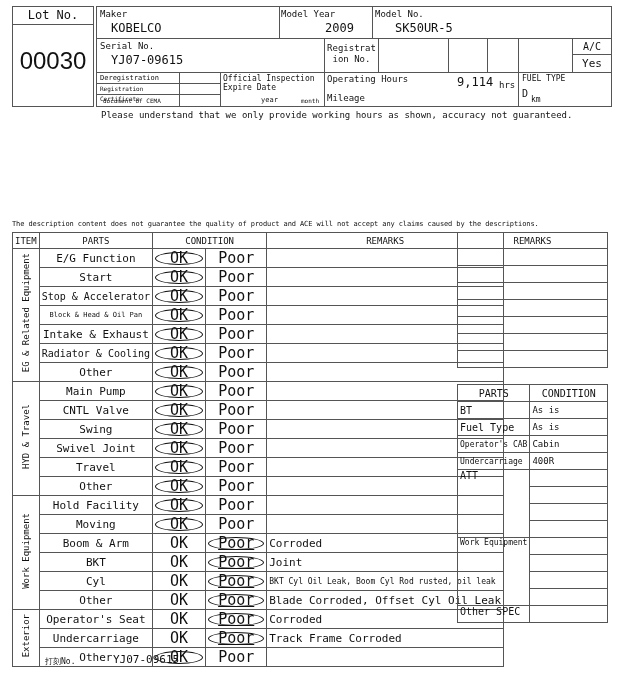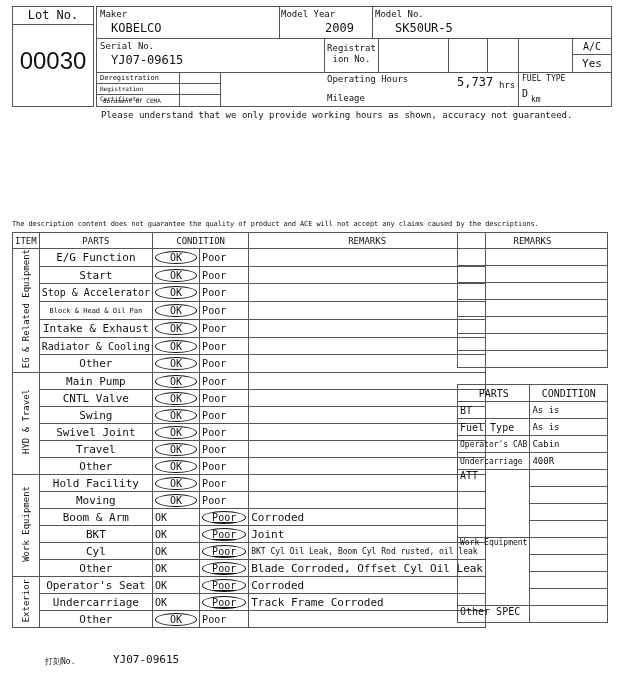--- a/index.html
+++ b/index.html
@@ -9,21 +9,21 @@
   .bx { border:1px solid #555; }
   .lbl { font-size:9px; }
   .tiny { font-size:6px; }
   .val { font-size:12px; }
   table { border-collapse:collapse; }
   td, th { border:1px solid #555; padding:0 2px; font-weight:normal; height:16px; box-sizing:border-box; }
   .hdr { font-size:9px; text-align:center; height:16px; }
   .part { font-size:11px; white-space:nowrap;text-align:center; }
   .part.small { font-size:7px; }
   .part.med { font-size:10px; }
-  .cond { font-size:10px; text-align:left; }
+  .cond { font-size:15px; text-align:center; }
   .rem { font-size:11px; white-space:nowrap; }
   .rem.small { font-size:8px; }
   .sel { display:inline-block; border:1.5px solid #111; border-radius:50%; padding:0 14px; line-height:11px; }
   .vert { writing-mode:vertical-rl; transform:rotate(180deg); font-size:9px; white-space:nowrap; }
 </style>
 </head>
 <body>
 
 <div class="abs bx" style="left:12px;top:6px;width:82px;height:101px;">
   <div style="border-bottom:1px solid #555;text-align:center;font-size:12px;height:17px;line-height:17px;">Lot No.</div>
@@ -56,23 +56,29 @@
   <div class="abs" style="left:422px;top:32px;width:54px;height:34px;border-right:1px solid #555;border-bottom:1px solid #555;"></div>
   <div class="abs" style="left:476px;top:32px;width:38px;height:16px;border-bottom:1px solid #555;text-align:center;font-size:10px;line-height:15px;">A/C</div>
   <div class="abs" style="left:476px;top:48px;width:38px;height:18px;border-bottom:1px solid #555;text-align:center;font-size:11px;line-height:18px;">Yes</div>
 
   <div class="abs lbl" style="left:0;top:66px;width:83px;height:11px;border-right:1px solid #555;border-bottom:1px solid #555;padding-left:3px;font-size:7px;line-height:10px;">Deregistration</div>
   <div class="abs" style="left:83px;top:66px;width:41px;height:11px;border-right:1px solid #555;border-bottom:1px solid #555;"></div>
   <div class="abs tiny" style="left:0;top:77px;width:83px;height:11px;border-right:1px solid #555;border-bottom:1px solid #555;padding-left:3px;line-height:10px;">Registration Certificate</div>
   <div class="abs" style="left:83px;top:77px;width:41px;height:11px;border-right:1px solid #555;border-bottom:1px solid #555;"></div>
   <div class="abs tiny" style="left:0;top:88px;width:83px;height:11px;border-right:1px solid #555;padding-left:6px;line-height:11px;">document of CEMA</div>
   <div class="abs" style="left:83px;top:88px;width:41px;height:11px;border-right:1px solid #555;"></div>
+  <div class="abs" style="left:124px;top:66px;width:104px;height:33px;border-right:1px solid #555;">
+    <div style="font-size:8px;padding:1px 2px 0;line-height:9px;">Official Inspection</div>
+    <div style="font-size:8px;padding:0 2px;line-height:9px;">Expire Date</div>
+    <span class="abs" style="left:40px;top:23px;font-size:7px;">year</span>
+    <span class="abs" style="left:80px;top:24px;font-size:6px;">month</span>
+  </div>
   <div class="abs" style="left:228px;top:66px;width:194px;height:33px;border-right:1px solid #555;">
     <span class="abs lbl" style="left:2px;top:1px;">Operating Hours</span>
-    <span class="abs" style="left:132px;top:2px;font-size:12px;">5,737</span>
+    <span class="abs" style="left:132px;top:2px;font-size:12px;">9,114</span>
     <span class="abs" style="left:174px;top:7px;font-size:9px;">hrs</span>
     <span class="abs lbl" style="left:2px;top:20px;">Mileage</span>
     <span class="abs" style="left:178px;top:22px;font-size:8px;padding-left:28px;">km</span>
   </div>
   <div class="abs" style="left:422px;top:66px;width:92px;height:33px;">
     <div style="font-size:8px;padding:1px 3px;">FUEL TYPE</div>
     <div style="font-size:10px;padding:4px 3px 0;">D</div>
   </div>
 </div>
 

